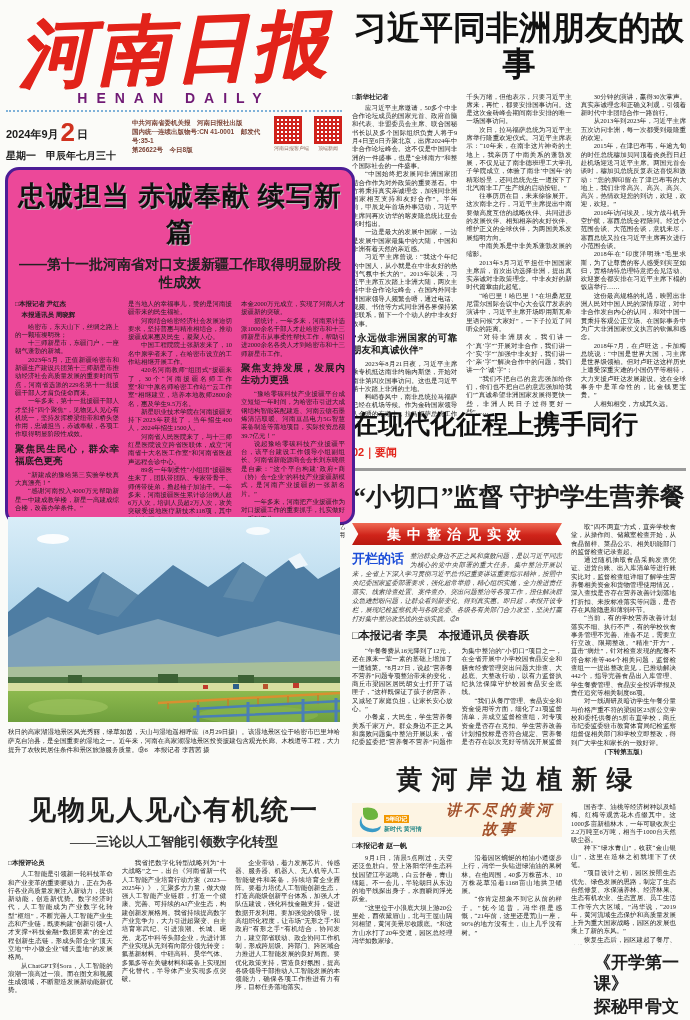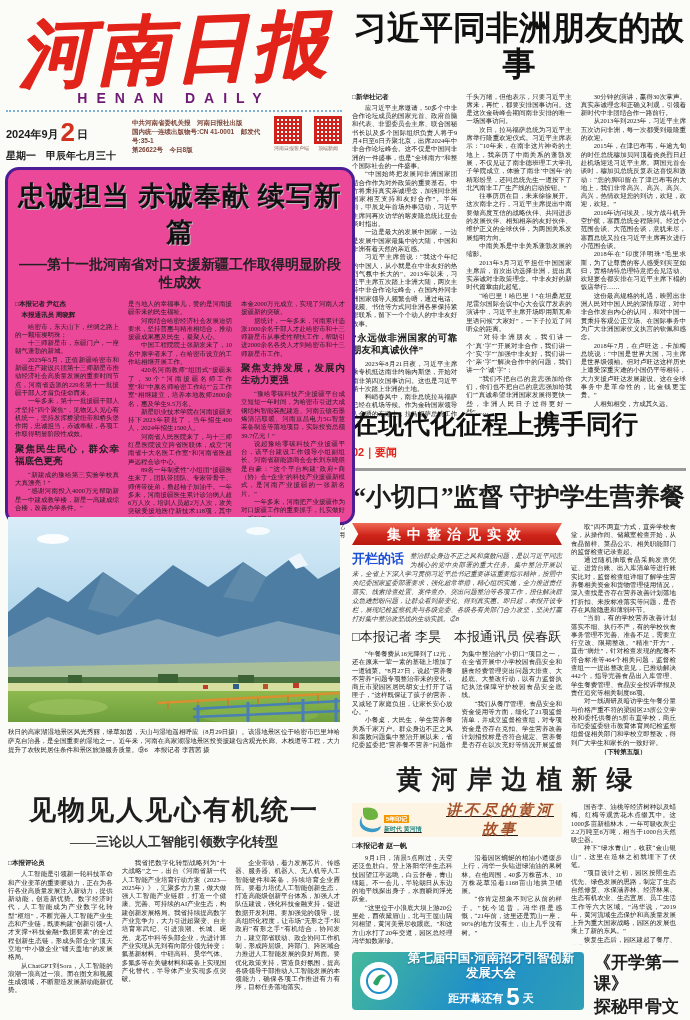--- a/index.html
+++ b/index.html
@@ -58,30 +58,30 @@
   .nutrition-body{display:flex;margin-top:10px;gap:9px;}
   .nut-left{width:210px;}
   .nut-right{width:105px;height:232px;}
   .banner{height:22px;background:linear-gradient(180deg,#ef6a54,#d0241a 55%,#b81910);
     clip-path:polygon(0 0,100% 0,97% 50%,100% 100%,0 100%,3% 50%);
     color:#fff;font-weight:bold;font-size:14px;letter-spacing:6px;text-align:center;line-height:22px;
     font-family:"Liberation Sans","DejaVu Sans",sans-serif;}
   .opening{margin-top:6px;font-size:6.5px;line-height:9px;text-align:justify;font-style:italic;color:#3a3a3a;}
   .opening-label{float:left;color:#1d4ed8;font-weight:bold;font-size:13px;font-style:normal;
     font-family:"Liberation Sans","DejaVu Sans",sans-serif;margin-right:6px;line-height:15px;}
-  .nut-byline{font-size:13px;font-weight:normal;margin-top:5px;}
+  .nut-byline{font-size:11px;font-weight:bold;margin-top:5px;}
   .nut-cols{margin-top:4px;height:102px;}
 
   
   .yellow{position:absolute;left:352px;top:762px;width:334px;}
   .yellow-head{font-size:26px;font-weight:900;text-align:center;letter-spacing:9px;}
   .yellow-body{display:flex;margin-top:6px;gap:9px;}
   .yr-left{width:210px;}
   .yr-right{width:105px;height:142px;}
-  .yr-strip{height:34px;background:#fdf4e3;display:flex;align-items:center;padding:0 4px;text-decoration:underline;}
+  .yr-strip{height:34px;background:#fdf4e3;display:flex;align-items:center;padding:0 4px;}
   .yr-logo{display:flex;align-items:center;gap:2px;width:86px;}
   .yr-logo-txts{line-height:1;}
   .yr-logo-t1{display:inline-block;background:#f39800;color:#fff;font-size:6px;padding:1px 2px;font-weight:bold;}
   .yr-logo-t2{display:block;color:#2e8b8b;font-size:6px;font-weight:bold;margin-top:2px;}
   .yr-slogan{flex:1;color:#a3522d;font-weight:bold;font-style:italic;font-size:15px;
     letter-spacing:3px;text-align:center;}
   .yr-byline{font-size:7px;font-weight:bold;margin-top:4px;}
   .yr-cols{margin-top:3px;height:92px;}
 
   
@@ -240,34 +240,20 @@
       </div>
       <div class="yr-right col1">
           <p class="para">国杏李、油桃等经济树种以及蜡梅、红梅等观赏花木点缀其中。这1000多亩新植林木，一年可吸收灰尘2.2万吨至6万吨，相当于1000台天然吸尘器。</p>
           <p class="para">种下“绿水青山”，收获“金山银山”，这里在造林之初就埋下了伏笔。</p>
           <p class="para">“项目设计之初，园区按照生态优先、绿色发展的思路，制定了生态自然修复、水保涵养林、经济林果、生态有机农业、生态宜居、员工生活工作等六大区域。”冯华说，“2019年，黄河流域生态保护和高质量发展上升为重大国家战略，园区的发展也乘上了新的东风。”</p>
           <p class="para">恢复生态后，园区建起了餐厅、会议中心等配套设施，背靠生态黄河这个热门IP，游客纷至沓来。</p>
         </div>
     </div>
   </div>
 
-  <div class="countdown">
-    <div class="cd-logo">
-      <svg width="28" height="28" viewBox="0 0 28 28">
-        <circle cx="14" cy="14" r="12" fill="none" stroke="#1f8fc9" stroke-width="2"></circle>
-        <path d="M8 16 Q14 4 21 9 Q16 10 14 16 Q12 21 8 16 Z" fill="#2aa36b"></path>
-      </svg>
-    </div>
-    <div class="cd-text">
-      <div class="cd-l1">第七届中国·河南招才引智创新发展大会</div>
-      <div class="cd-l2">
-        <span>距开幕还有</span><span class="cd-days">5</span><span>天</span>
-      </div>
-    </div>
-  </div>
 
   <div class="lesson">
     <div class="lesson-l1">《开学第一课》</div>
     <div>
       <span class="lesson-l2">探秘甲骨文</span>
       
     </div>
   </div>
 
   <div class="leadbox">

